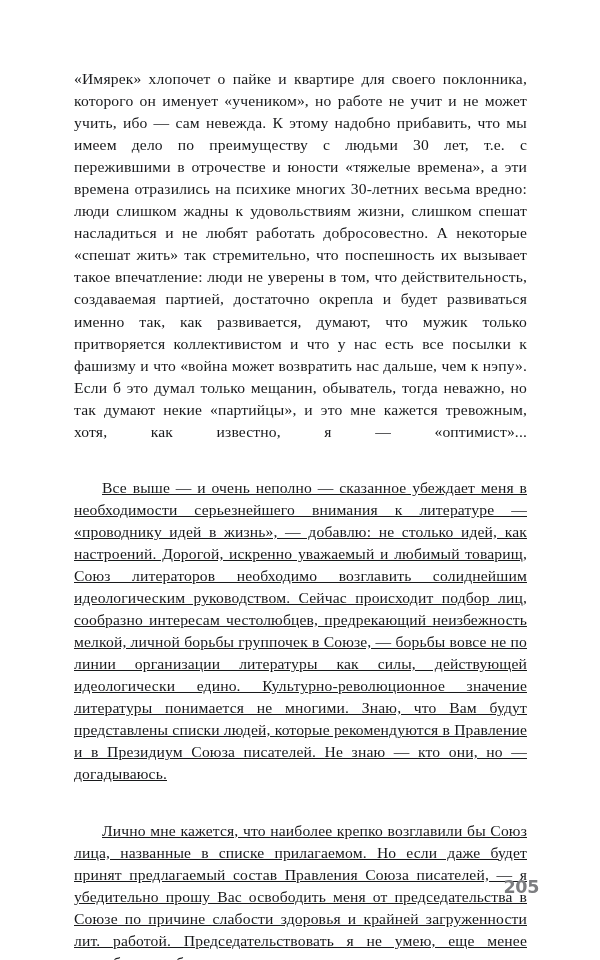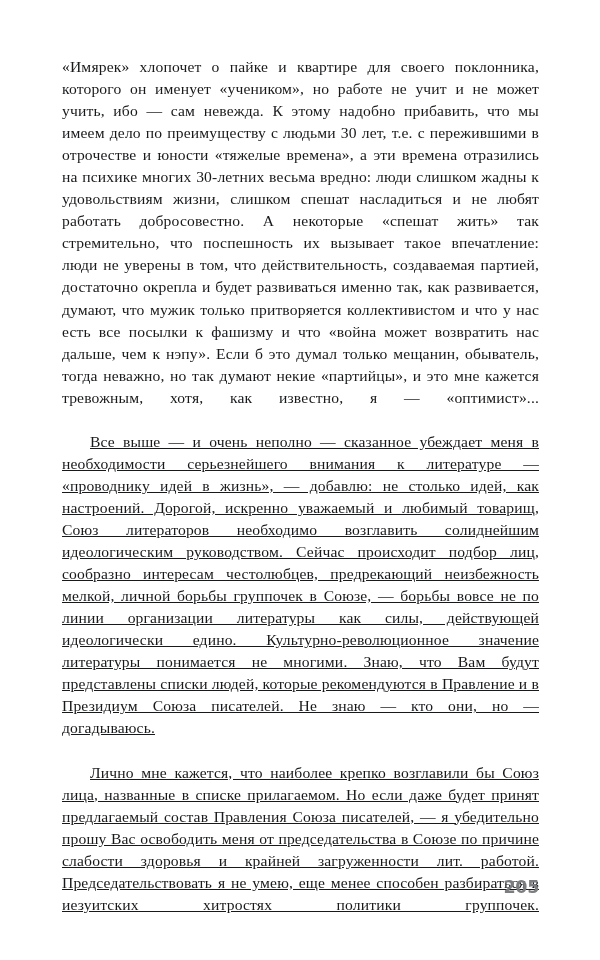--- a/index.html
+++ b/index.html
@@ -20,21 +20,21 @@
   }
 
   .text-column {
     position: absolute;
     left: 62px;
     top: 56px;
     width: 477px;
   }
 
   .para {
-    margin: 0;
+    margin: 12px;
     text-align: justify;
     text-justify: inter-word;
     font-size: 15.6px;
     line-height: 22.05px;
     color: #18191b;
     letter-spacing: 0.01em;
     -webkit-font-smoothing: antialiased;
     hyphens: none;
   }
 

